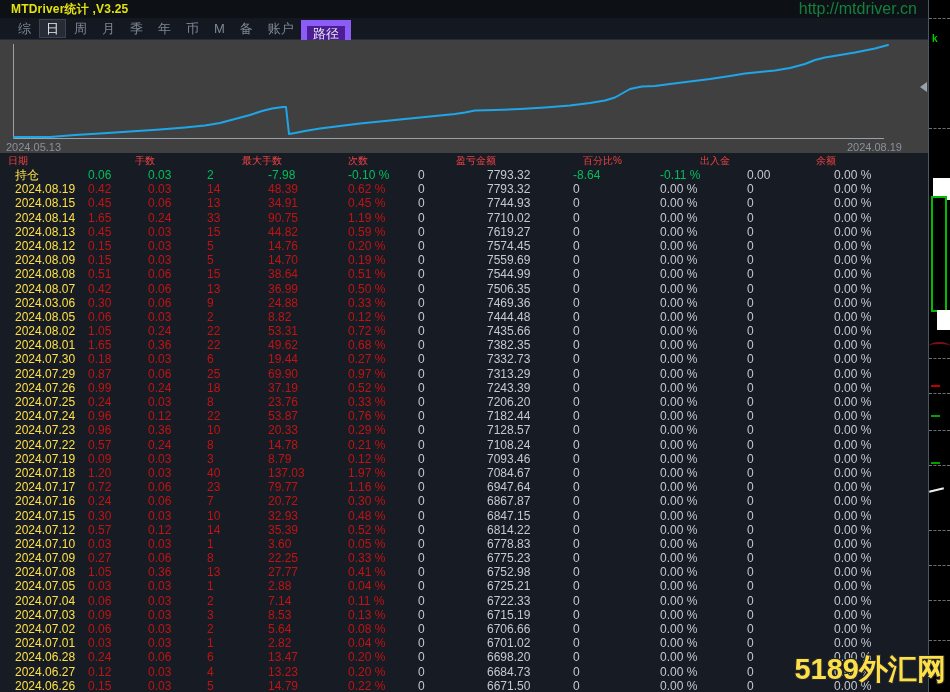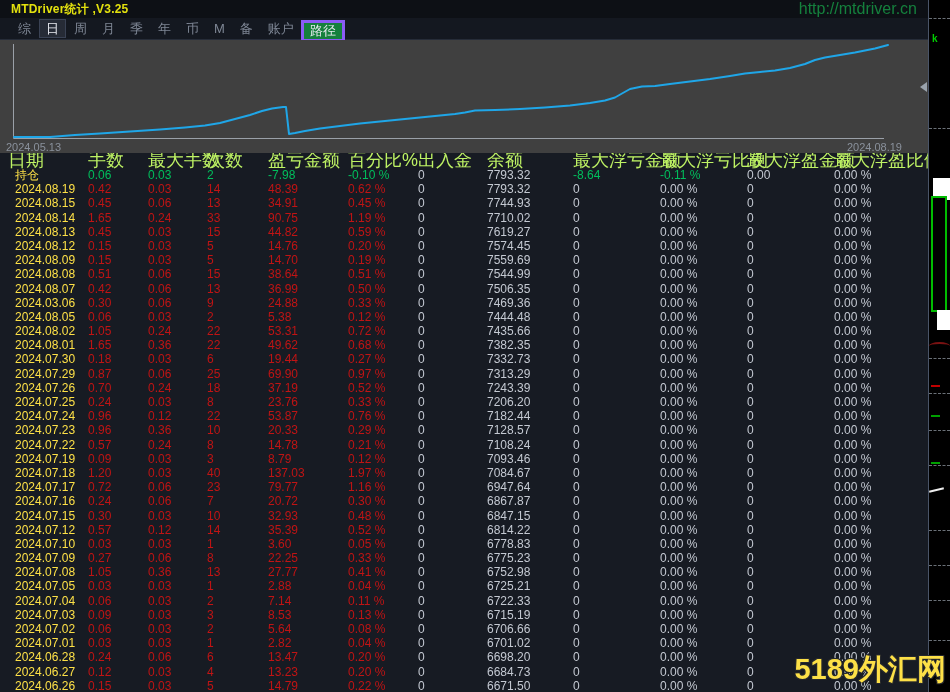--- a/index.html
+++ b/index.html
@@ -10,32 +10,32 @@
     -webkit-font-smoothing:antialiased;
   }
   
   .window{position:absolute;left:0;top:0;width:928px;height:692px;background:#171B23;border-right:1px solid #4A5568;}
   .titlebar{height:18px;background:#0D1015;display:flex;justify-content:space-between;align-items:center;padding:0 11px;}
   .title{color:#E3E10E;font-size:12px;font-weight:bold;letter-spacing:.2px;}
   .url{color:#15803d;font-size:16px;}
   .menubar{height:21px;background:#141820;border-bottom:1px solid #262C38;display:flex;align-items:center;padding-left:12px;position:relative;}
   .menu-item{color:#7E8694;font-size:13px;padding:0 6px;margin-right:3px;line-height:17px;cursor:default;}
   .menu-item.selected{color:#E8EAF0;background:#262B36;outline:1px solid #3A4254;}
-  .path-button{position:absolute;left:301px;top:2px;color:#E8EAF0;background:#15803d;border:3px solid #8b5cf6;font-size:13px;padding:0 6px;height:16px;line-height:16px;}
+  .path-button{position:absolute;left:301px;top:2px;color:#E8EAF0;background:#4c1d95;border:6px solid #8b5cf6;font-size:13px;padding:0 6px;height:16px;line-height:16px;}
   
   .chart{position:relative;height:113px;background:#404040;}
   .chart svg{position:absolute;left:0;top:0;}
   .x-label{position:absolute;color:#8A919C;font-size:11px;bottom:0;}
   .x-label.left{left:6px;}
   .x-label.right{right:26px;}
   
   .table{position:absolute;top:153px;left:0;right:0;bottom:0;font-size:12px;overflow:hidden;}
   .trow{display:grid;grid-template-columns:80px 60px 59px 61px 80px 70px 69px 86px 87px 87px 87px 1fr;
         height:14.2px;line-height:14.3px;padding-left:8px;white-space:nowrap;}
-  .trow.header{height:15px;line-height:15px;color:#bef264;font-size:18px;}
+  .trow.header{height:15px;line-height:15px;color:#ef4444;font-size:10px;gap:47px;}
   .c-date{color:#fde047;margin-left:7px;}
   .c-white{color:#C4C9D2;}
   .c-red{color:#C01414;}
   .c-green{color:#00BE5C;}
   
   .strip{position:absolute;left:929px;top:0;width:21px;height:692px;background:#000;}
   .dash-line{position:absolute;left:0;width:100%;height:0;border-top:1px dashed #6A7077;}
   .dash-red{border-top:2px solid #C00000;width:9px;}
   .dash-green{border-top:2px solid #00A000;width:9px;}
   .k-mark{position:absolute;left:3px;color:#00CC00;font-size:10px;font-weight:bold;}
@@ -238,21 +238,21 @@
         <span class="c-white">0</span>
         <span class="c-white">0.00 %</span>
         <span class="c-white">0</span>
         <span class="c-white">0.00 %</span>
       </div>
       <div class="trow">
         <span class="c-date">2024.08.05</span>
         <span class="c-red">0.06</span>
         <span class="c-red">0.03</span>
         <span class="c-red">2</span>
-        <span class="c-red">5.38</span>
+        <span class="c-red">8.82</span>
         <span class="c-red">0.12 %</span>
         <span class="c-white">0</span>
         <span class="c-white">7444.48</span>
         <span class="c-white">0</span>
         <span class="c-white">0.00 %</span>
         <span class="c-white">0</span>
         <span class="c-white">0.00 %</span>
       </div>
       <div class="trow">
         <span class="c-date">2024.08.02</span>
@@ -305,21 +305,21 @@
         <span class="c-red">0.97 %</span>
         <span class="c-white">0</span>
         <span class="c-white">7313.29</span>
         <span class="c-white">0</span>
         <span class="c-white">0.00 %</span>
         <span class="c-white">0</span>
         <span class="c-white">0.00 %</span>
       </div>
       <div class="trow">
         <span class="c-date">2024.07.26</span>
-        <span class="c-red">0.70</span>
+        <span class="c-red">0.99</span>
         <span class="c-red">0.24</span>
         <span class="c-red">18</span>
         <span class="c-red">37.19</span>
         <span class="c-red">0.52 %</span>
         <span class="c-white">0</span>
         <span class="c-white">7243.39</span>
         <span class="c-white">0</span>
         <span class="c-white">0.00 %</span>
         <span class="c-white">0</span>
         <span class="c-white">0.00 %</span>

